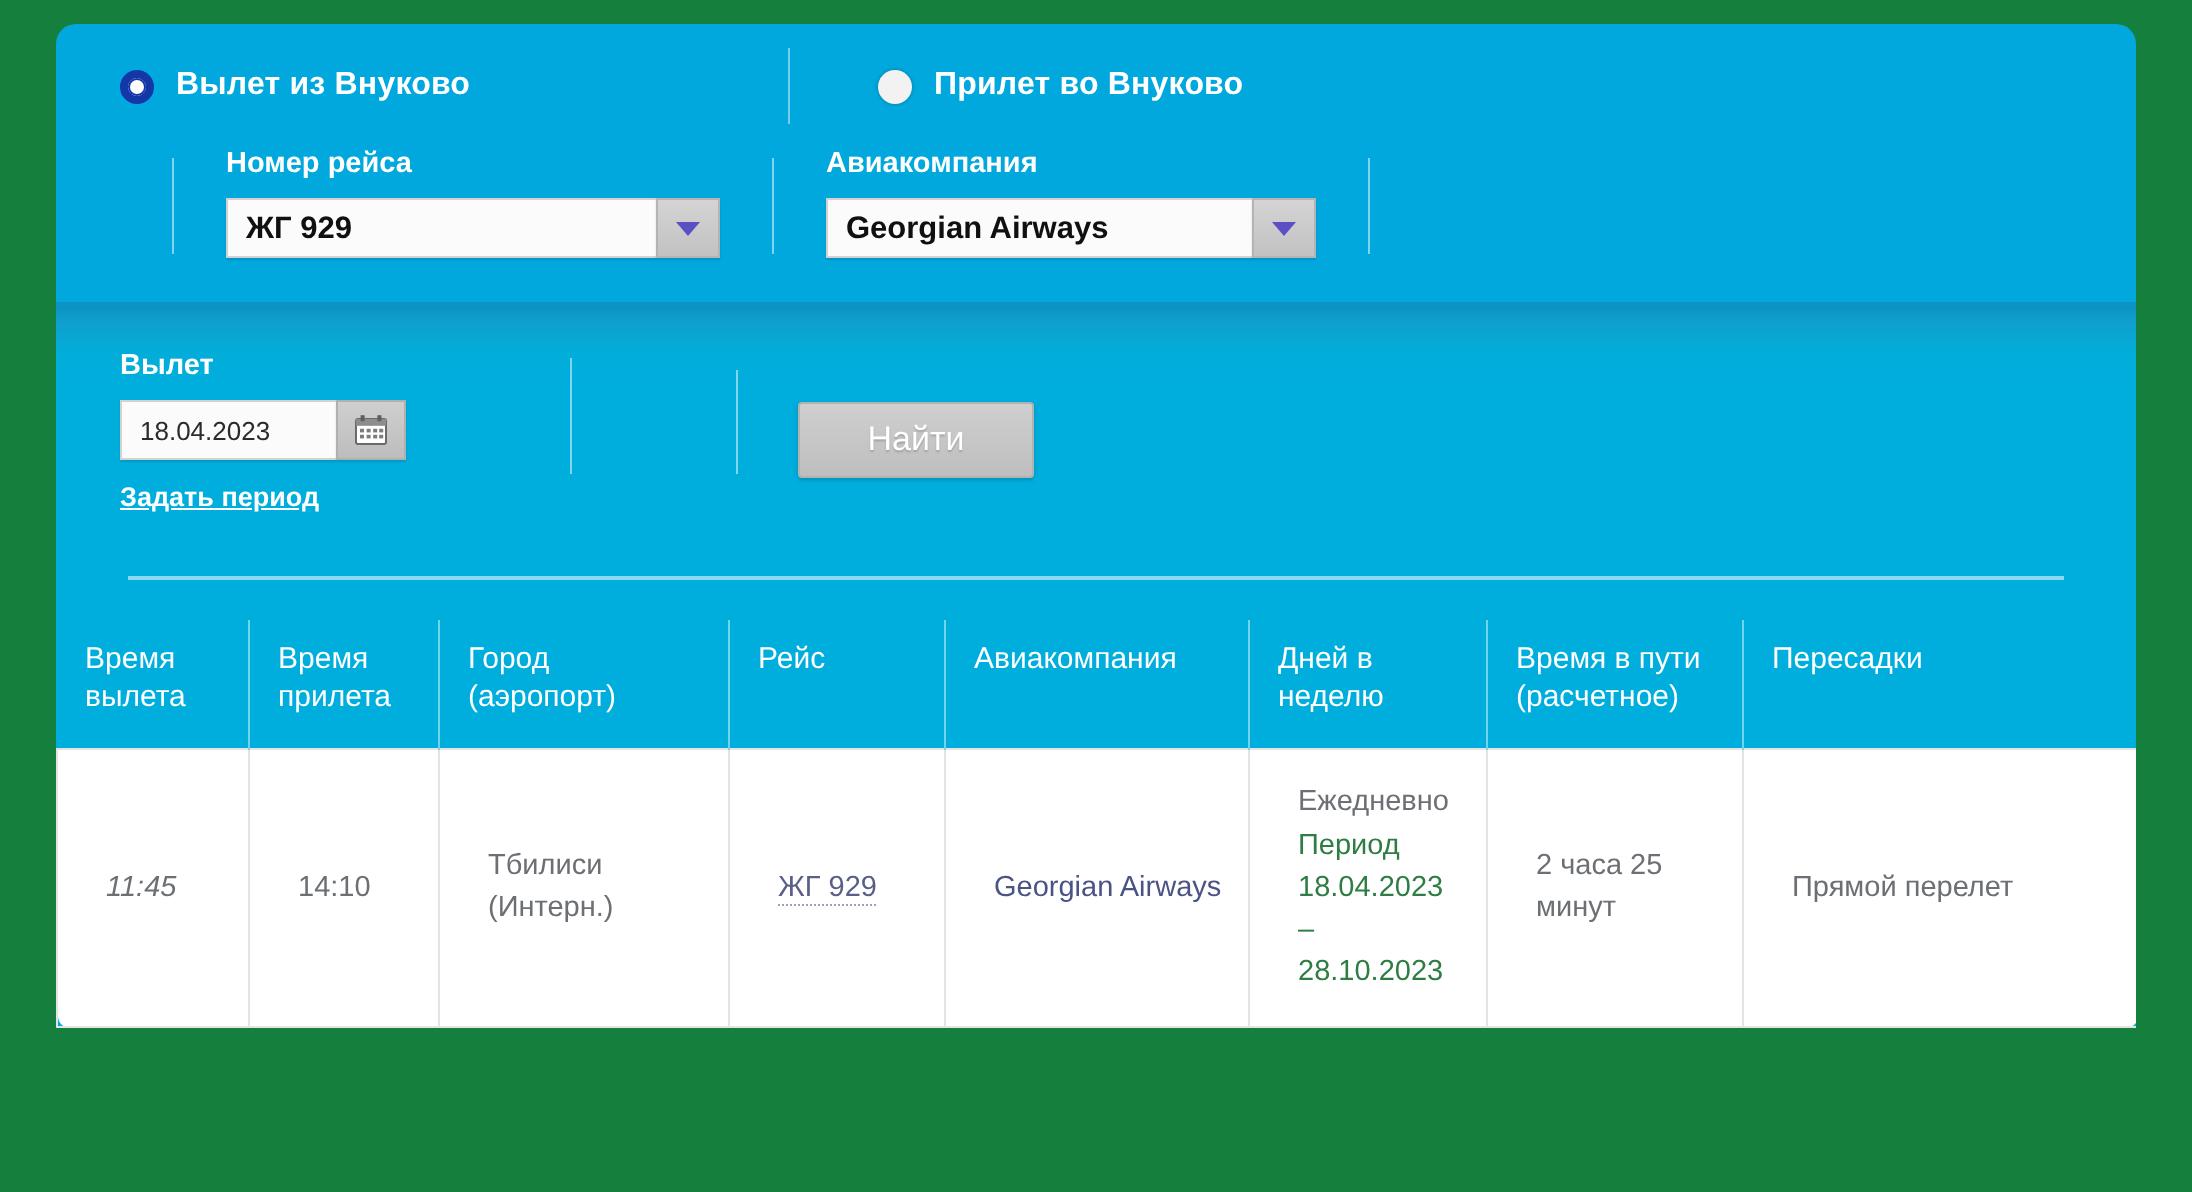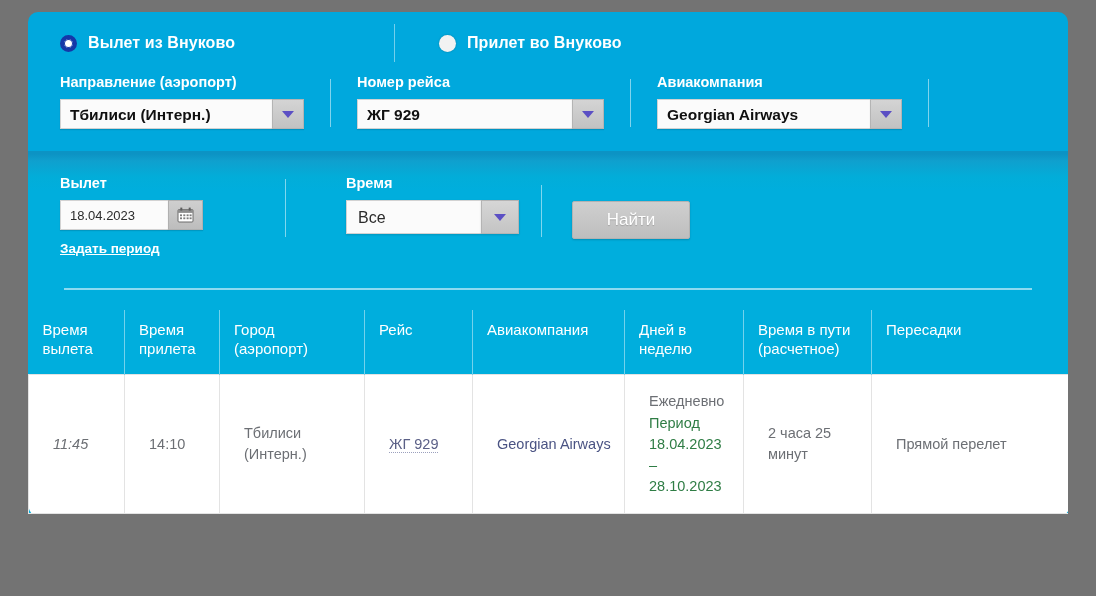--- a/index.html
+++ b/index.html
@@ -6,21 +6,21 @@
     margin: 0;
     padding: 0;
     background: #ffffff;
     font-family: "Liberation Sans", sans-serif;
   }
   #screen {
     position: relative;
     width: 1096px;
     height: 596px;
     overflow: hidden;
-    background: #737373;
+    background: #15803d;
   }
 
   
   .panel {
     position: absolute;
     left: 28px;
     top: 12px;
     width: 1040px;
     border-radius: 10px 10px 0 0;
     overflow: hidden;
@@ -300,29 +300,20 @@
         </div>
         <div class="vsep radio-sep"></div>
         <div class="radio-group">
           <span class="radio-dot unchecked"></span>
           <span class="radio-label">Прилет во Внуково</span>
         </div>
       </div>
 
       <div class="fields-row">
 
-        <div class="field">
-          <span class="field-label">Направление (аэропорт)</span>
-          <div class="input-wrap">
-            <div class="text-input w-dest">Тбилиси (Интерн.)</div>
-            <div class="drop-btn">
-              <span class="caret"></span>
-            </div>
-          </div>
-        </div>
 
         <div class="field-sep tall"></div>
 
         <div class="field">
           <span class="field-label">Номер рейса</span>
           <div class="input-wrap">
             <div class="text-input w-fnum">ЖГ 929</div>
             <div class="drop-btn">
               <span class="caret"></span>
             </div>
@@ -371,29 +362,20 @@
                   <rect x="12.6" y="10.4" width="2" height="1.8"></rect>
                 </g>
               </svg>
             </div>
           </div>
           <span class="period-link">Задать период</span>
         </div>
 
         <div class="field-sep" style="margin-left:82px;margin-right:60px;height:58px;align-self:flex-start;margin-top:4px;"></div>
 
-        <div class="field">
-          <span class="field-label">Время</span>
-          <div class="select-wrap">
-            <div class="select-box">Все</div>
-            <div class="select-btn">
-              <span class="caret"></span>
-            </div>
-          </div>
-        </div>
 
         <div class="field-sep" style="margin-left:22px;margin-right:30px;height:52px;align-self:flex-start;margin-top:10px;"></div>
 
         <div class="field" style="justify-content:flex-end;padding-top:26px;">
           <button class="find-btn">Найти</button>
         </div>
 
       </div>
 
       <div class="hsep"></div>

